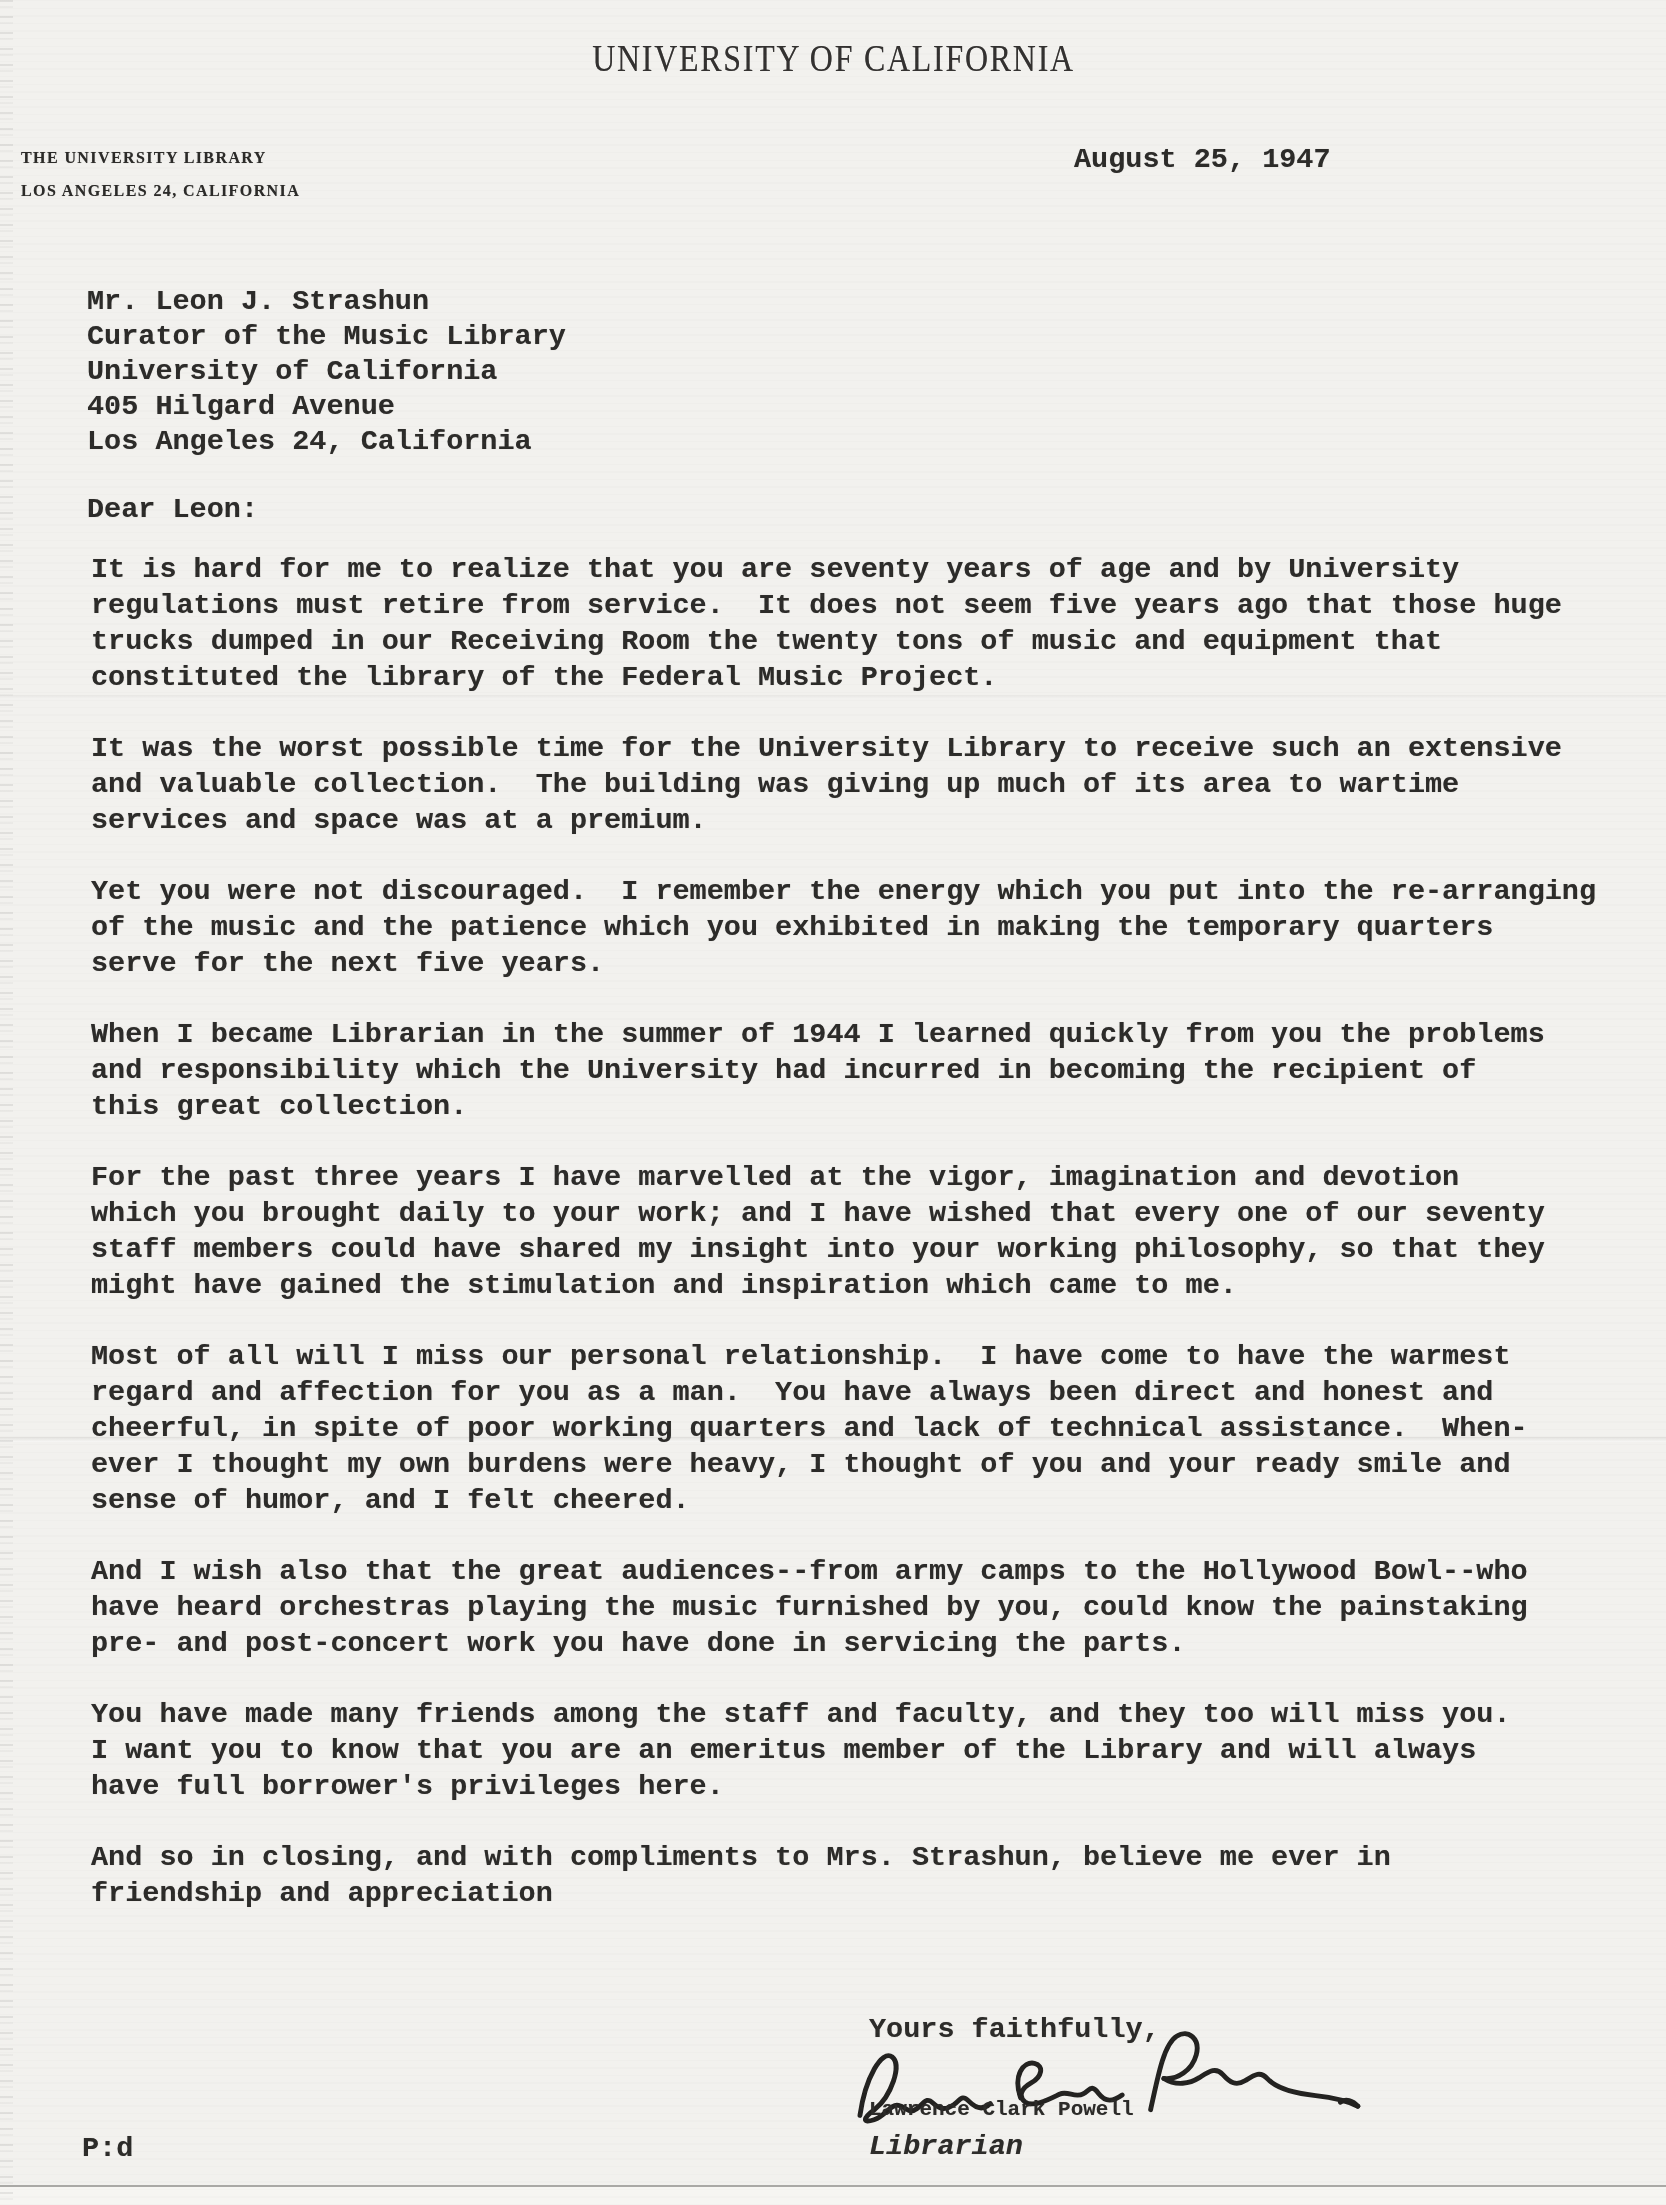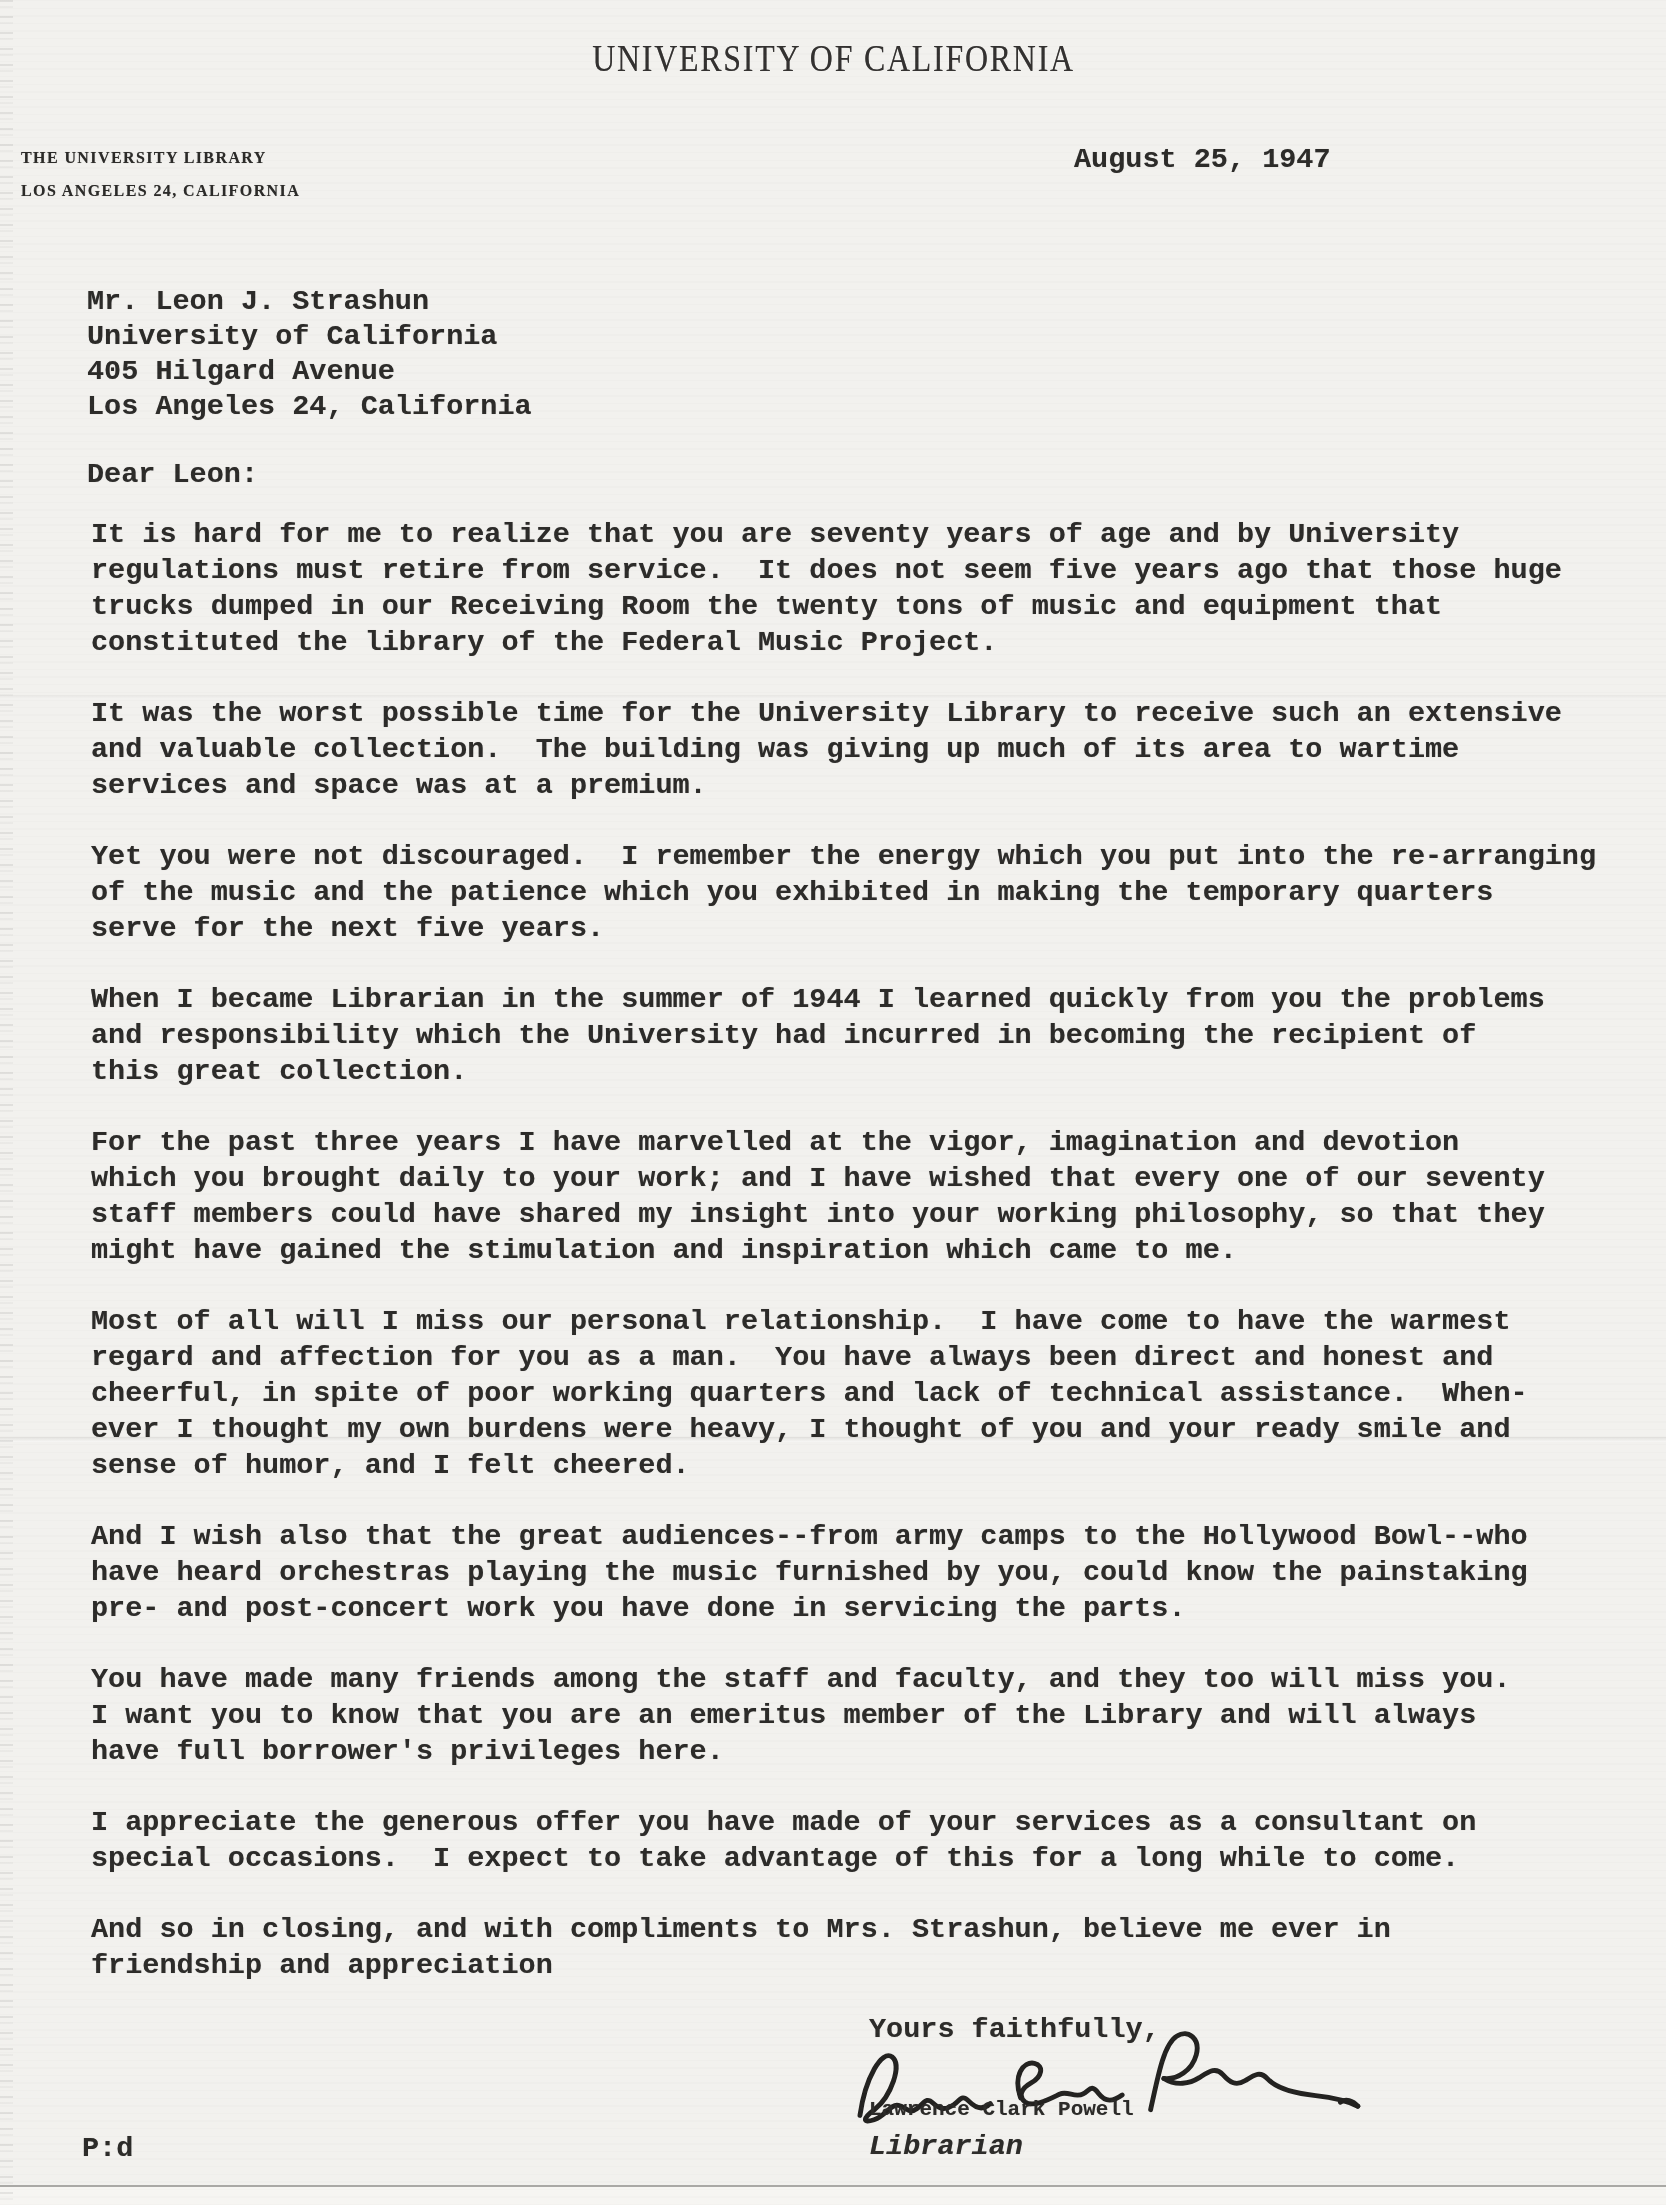--- a/index.html
+++ b/index.html
@@ -102,20 +102,21 @@
   <div class="dept">
     <div>THE UNIVERSITY LIBRARY</div>
     <div>LOS ANGELES 24, CALIFORNIA</div>
   </div>
 
   <div class="date">August 25, 1947</div>
 
   <div class="letter-flow">
     <div class="address">
       <div class="address-line">Mr. Leon J. Strashun</div>
+      <div class="address-line">Curator of the Music Library</div>
       <div class="address-line">University of California</div>
       <div class="address-line">405 Hilgard Avenue</div>
       <div class="address-line">Los Angeles 24, California</div>
     </div>
 
     <p class="salutation">Dear Leon:</p>
 
     <p class="para">It is hard for me to realize that you are seventy years of age and by University
 regulations must retire from service.  It does not seem five years ago that those huge
 trucks dumped in our Receiving Room the twenty tons of music and equipment that
@@ -137,22 +138,20 @@
 regard and affection for you as a man.  You have always been direct and honest and
 cheerful, in spite of poor working quarters and lack of technical assistance.  When-
 ever I thought my own burdens were heavy, I thought of you and your ready smile and
 sense of humor, and I felt cheered.</p>
     <p class="para">And I wish also that the great audiences--from army camps to the Hollywood Bowl--who
 have heard orchestras playing the music furnished by you, could know the painstaking
 pre- and post-concert work you have done in servicing the parts.</p>
     <p class="para">You have made many friends among the staff and faculty, and they too will miss you.
 I want you to know that you are an emeritus member of the Library and will always
 have full borrower's privileges here.</p>
-    <p class="para">I appreciate the generous offer you have made of your services as a consultant on
-special occasions.  I expect to take advantage of this for a long while to come.</p>
     <p class="para">And so in closing, and with compliments to Mrs. Strashun, believe me ever in
 friendship and appreciation</p>
   </div>
 
   <div class="closing-valediction">Yours faithfully,</div>
 
   <svg class="signature-script" width="518" height="108" viewBox="0 0 745 155">
     <g fill="none" stroke="#232220" stroke-width="7" stroke-linecap="round" stroke-linejoin="round">
 
       <path d="M14,110 C24,56 50,16 64,28 C78,40 60,84 36,102 C18,114 16,122 34,117

